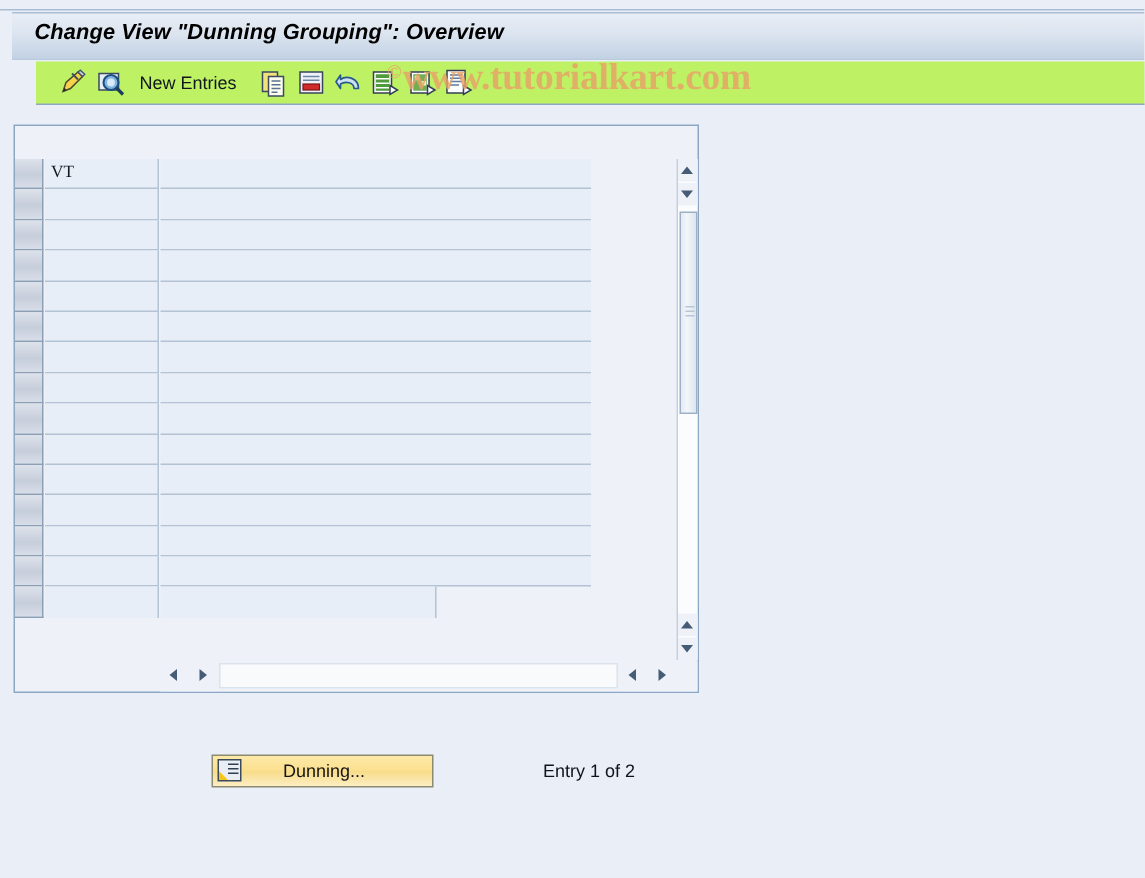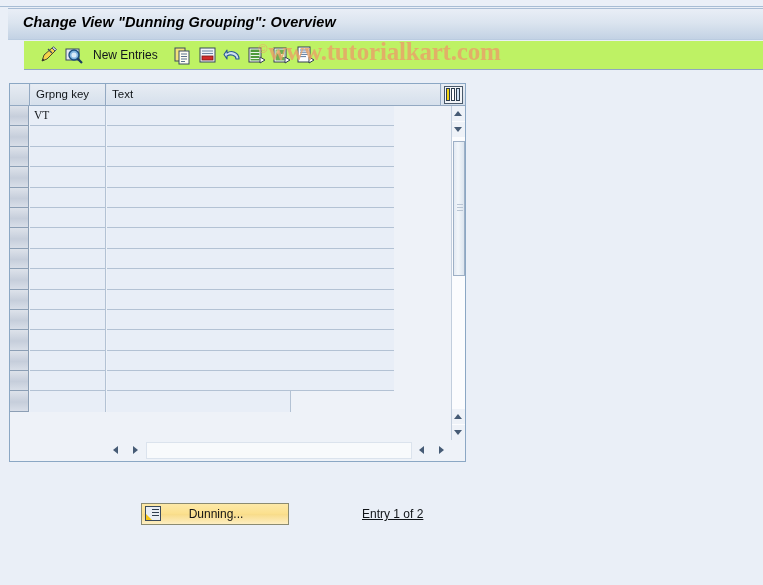--- a/index.html
+++ b/index.html
@@ -334,21 +334,20 @@
     width: 0; height: 0;
     border-left: 6px solid #f5c518;
     border-top: 6px solid transparent;
   }
   #entrycount {
     position: absolute;
     left: 362px; top: 507px;
     font-size: 12px;
     color: #101418;
     white-space: nowrap;
-    text-decoration: underline;
   }
 </style>
 </head>
 <body>
 
 <div id="topstrip">
   <div class="hairline"></div>
 </div>
 
 <div id="titlebar">
@@ -426,31 +425,20 @@
     </svg>
   </div>
 </div>
 
 <div id="watermark">
   <span class="cmark">©</span><span>www.tutorialkart.com</span>
 </div>
 
 <div id="tablebox">
 
-  <div id="thead">
-    <div class="th-corner"></div>
-    <div class="th-cell" id="th-key">Grpng key</div>
-    <div class="th-cell" id="th-text">Text</div>
-    <div class="th-filler"></div>
-    <div id="tsettings">
-      <span class="col" style="background:#f2d411;"></span>
-      <span class="col" style="background:#ffffff;"></span>
-      <span class="col" style="background:#cfe0f2;margin-right:0;"></span>
-    </div>
-  </div>
 
   <div id="tbody">
       <div class="trow">
         <div class="rowsel"></div>
         <div class="cell cell-key">VT</div>
         <div class="cell cell-text"></div>
         <div class="rowgap"></div>
       </div>
       <div class="trow">
         <div class="rowsel"></div>

